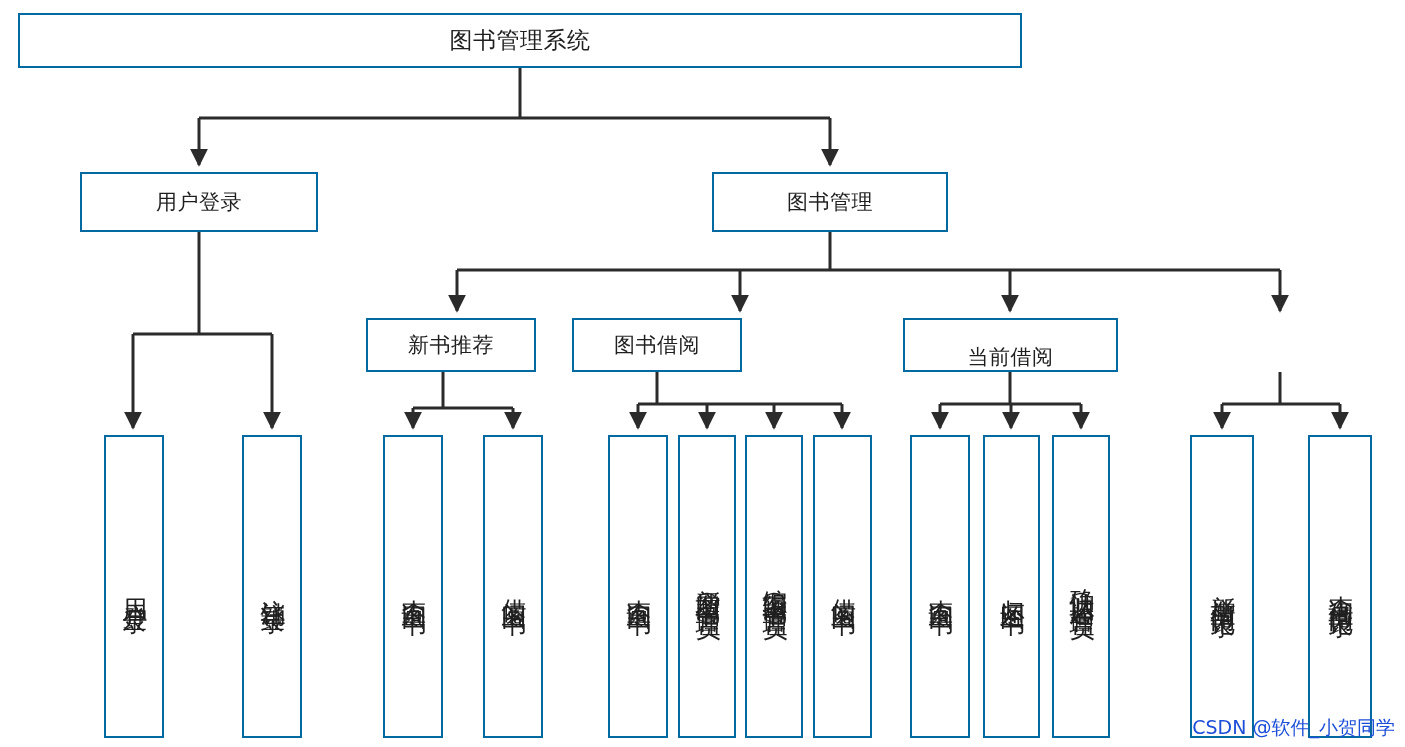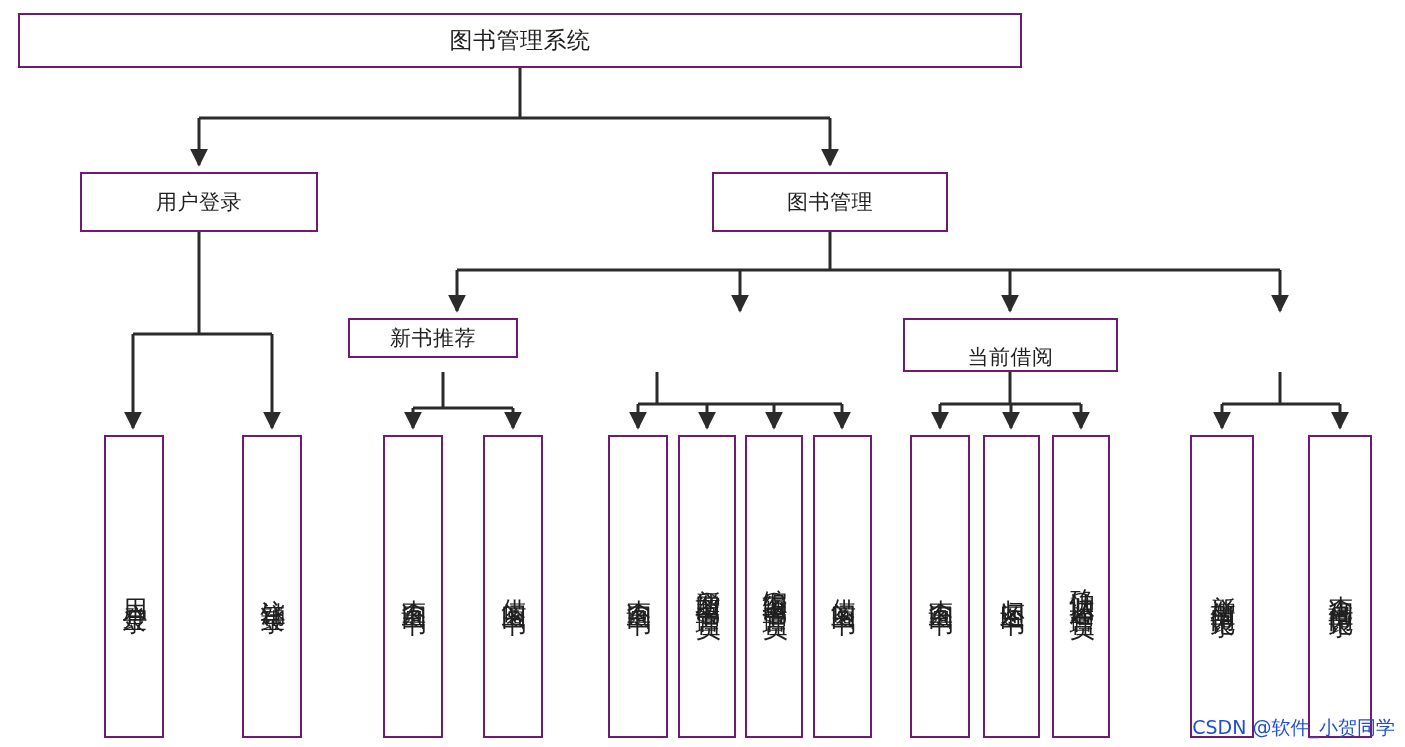--- a/index.html
+++ b/index.html
@@ -11,21 +11,21 @@
     overflow:hidden;
     position:relative;
   }
   #diagram-root{position:absolute;left:0;top:0;width:1405px;height:747px;}
   svg#wires{position:absolute;left:0;top:0;width:1405px;height:747px;pointer-events:none;}
 
   .node{
     position:absolute;
     box-sizing:border-box;
     background:#ffffff;
-    border:2px solid #701a75;
+    border:2px solid #0369a1;
     display:flex;
     align-items:center;
     justify-content:center;
     color:#1f1f1f;
     z-index:2;
   }
   .node-label{
     display:block;
     text-align:center;
     line-height:1.18;
@@ -37,21 +37,21 @@
   #node-root{left:18px;top:13px;width:1004px;height:55px;}
   #node-root .node-label{font-size:23px;}
 
   
   .level2 .node-label{font-size:21px;}
   #node-user-login{left:80px;top:172px;width:238px;height:60px;}
   #node-book-manage{left:712px;top:172px;width:236px;height:60px;}
 
   
   .level3 .node-label{font-size:21px;}
-  #node-new-book{left:348px;top:318px;width:170px;height:40px;}
+  #node-new-book{left:366px;top:318px;width:170px;height:54px;}
   #node-borrow{left:572px;top:318px;width:170px;height:54px;}
   #node-current{left:903px;top:318px;width:215px;height:54px;align-items:flex-end;}
   #node-record{left:1172px;top:318px;width:216px;height:54px;}
 
   
   .leaf{
     top:435px;height:303px;
   }
   .leaf .node-label{
     writing-mode:vertical-rl;
@@ -154,20 +154,23 @@
   <div class="node level2" id="node-user-login">
     <span class="node-label">用户登录</span>
   </div>
   <div class="node level2" id="node-book-manage">
     <span class="node-label">图书管理</span>
   </div>
 
   <div class="node level3" id="node-new-book">
     <span class="node-label">新书推荐</span>
   </div>
+  <div class="node level3" id="node-borrow">
+    <span class="node-label">图书借阅</span>
+  </div>
   <div class="node level3" id="node-current">
     <span class="node-label">当前借阅</span>
   </div>
 
   <div class="node leaf" id="leaf-user-login">
     <span class="node-label">用户登录</span>
   </div>
   <div class="node leaf" id="leaf-user-logout">
     <span class="node-label">注销登录</span>
   </div>

